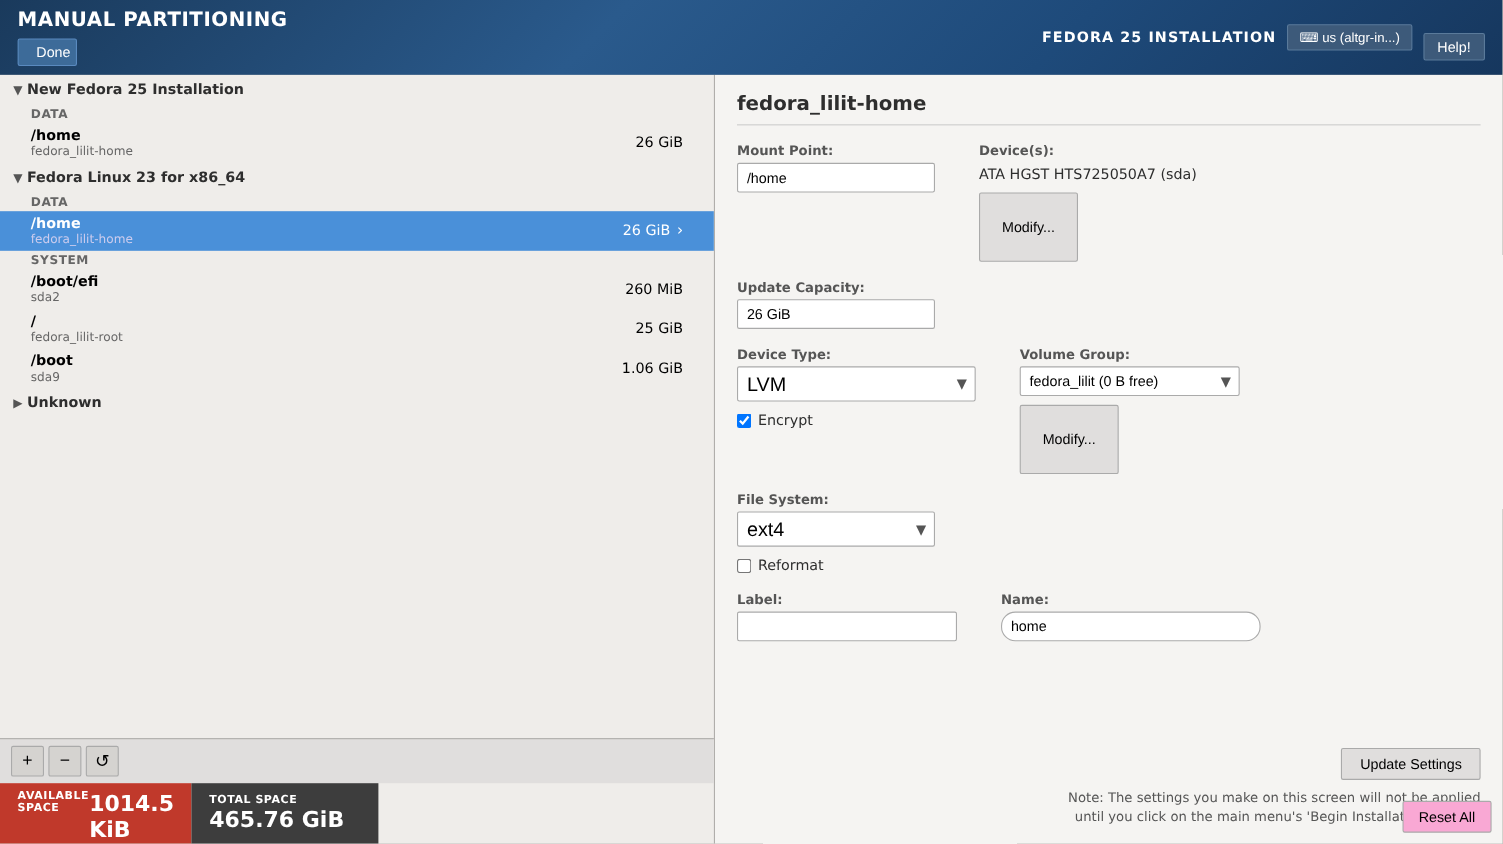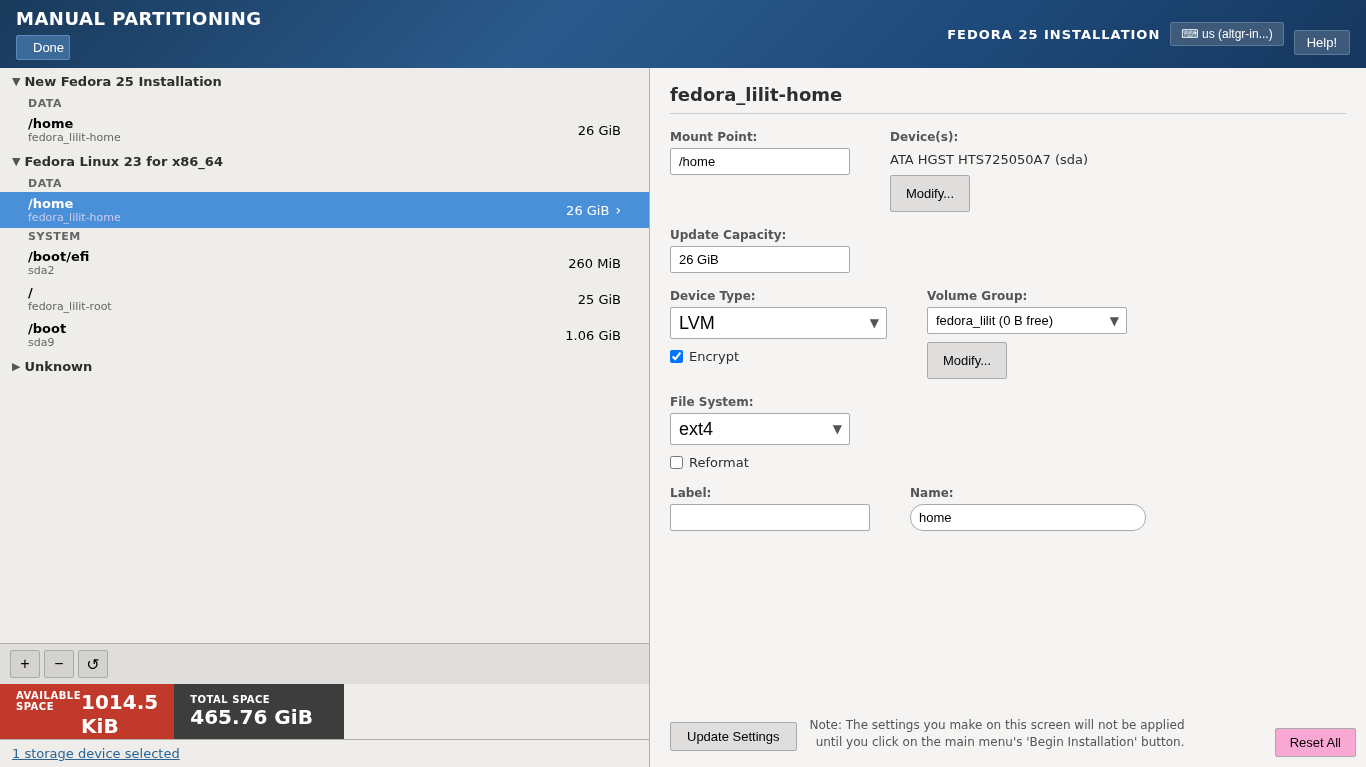--- a/index.html
+++ b/index.html
@@ -195,26 +195,26 @@
       padding: 5px 8px;
       font-size: 13px;
       border-radius: 2px;
       min-width: 180px;
     }
 
     .devices-info { font-size: 13px; color: #2e2e2e; margin-top: 4px; }
     .modify-btn {
       background: #e0dedd;
       border: 1px solid #aaa;
-      padding: 10px 12px;
+      padding: 23px 12px;
       font-size: 13px;
       cursor: pointer;
       border-radius: 2px;
       margin-top: 4px;
-      width: 80px;
+      width: 90px;
     }
 
     
     .form-select-wrapper { position: relative; display: inline-block; }
     .form-select {
       border: 1px solid #aaa;
       background: #fff;
       padding: 5px 28px 5px 8px;
       font-size: 18px;
       border-radius: 2px;
@@ -254,21 +254,21 @@
       appearance: none;
       -webkit-appearance: none;
       cursor: pointer;
       min-width: 200px;
     }
 
     
     #right-bottom {
       margin-top: auto;
       display: flex;
-      flex-direction: row;
+      flex-direction: column;
       align-items: flex-end;
       gap: 8px;
     }
     #update-settings-btn {
       background: #e0dedd;
       border: 1px solid #aaa;
       padding: 6px 16px;
       font-size: 13px;
       cursor: pointer;
       border-radius: 2px;
@@ -383,23 +383,20 @@
       <div id="available-space">
         <span class="space-label">AVAILABLE SPACE</span>
         <span class="space-value">1014.5 KiB</span>
       </div>
       <div id="total-space">
         <span class="space-label">TOTAL SPACE</span>
         <span class="space-value">465.76 GiB</span>
       </div>
     </div>
 
-    <div id="storage-bar">
-      <a id="storage-link">1 storage device selected</a>
-    </div>
   </div>
 
   <div id="right-panel">
     <div id="partition-detail-title">fedora_lilit-home</div>
 
     <div class="form-row">
       <div class="form-group">
         <label class="form-label">Mount Point:</label>
         <input class="form-input" type="text" value="/home" style="width: 180px;">
       </div>

